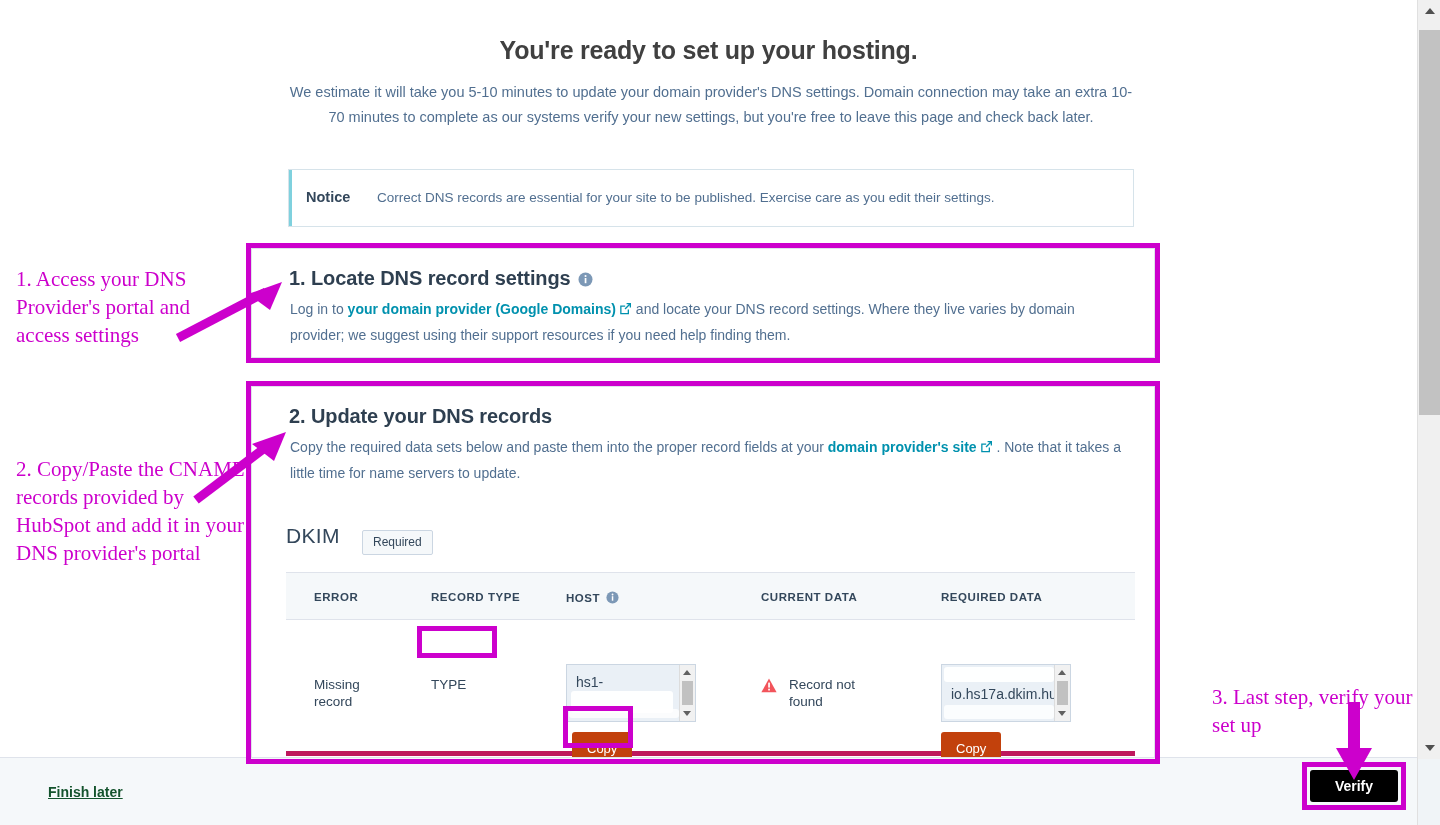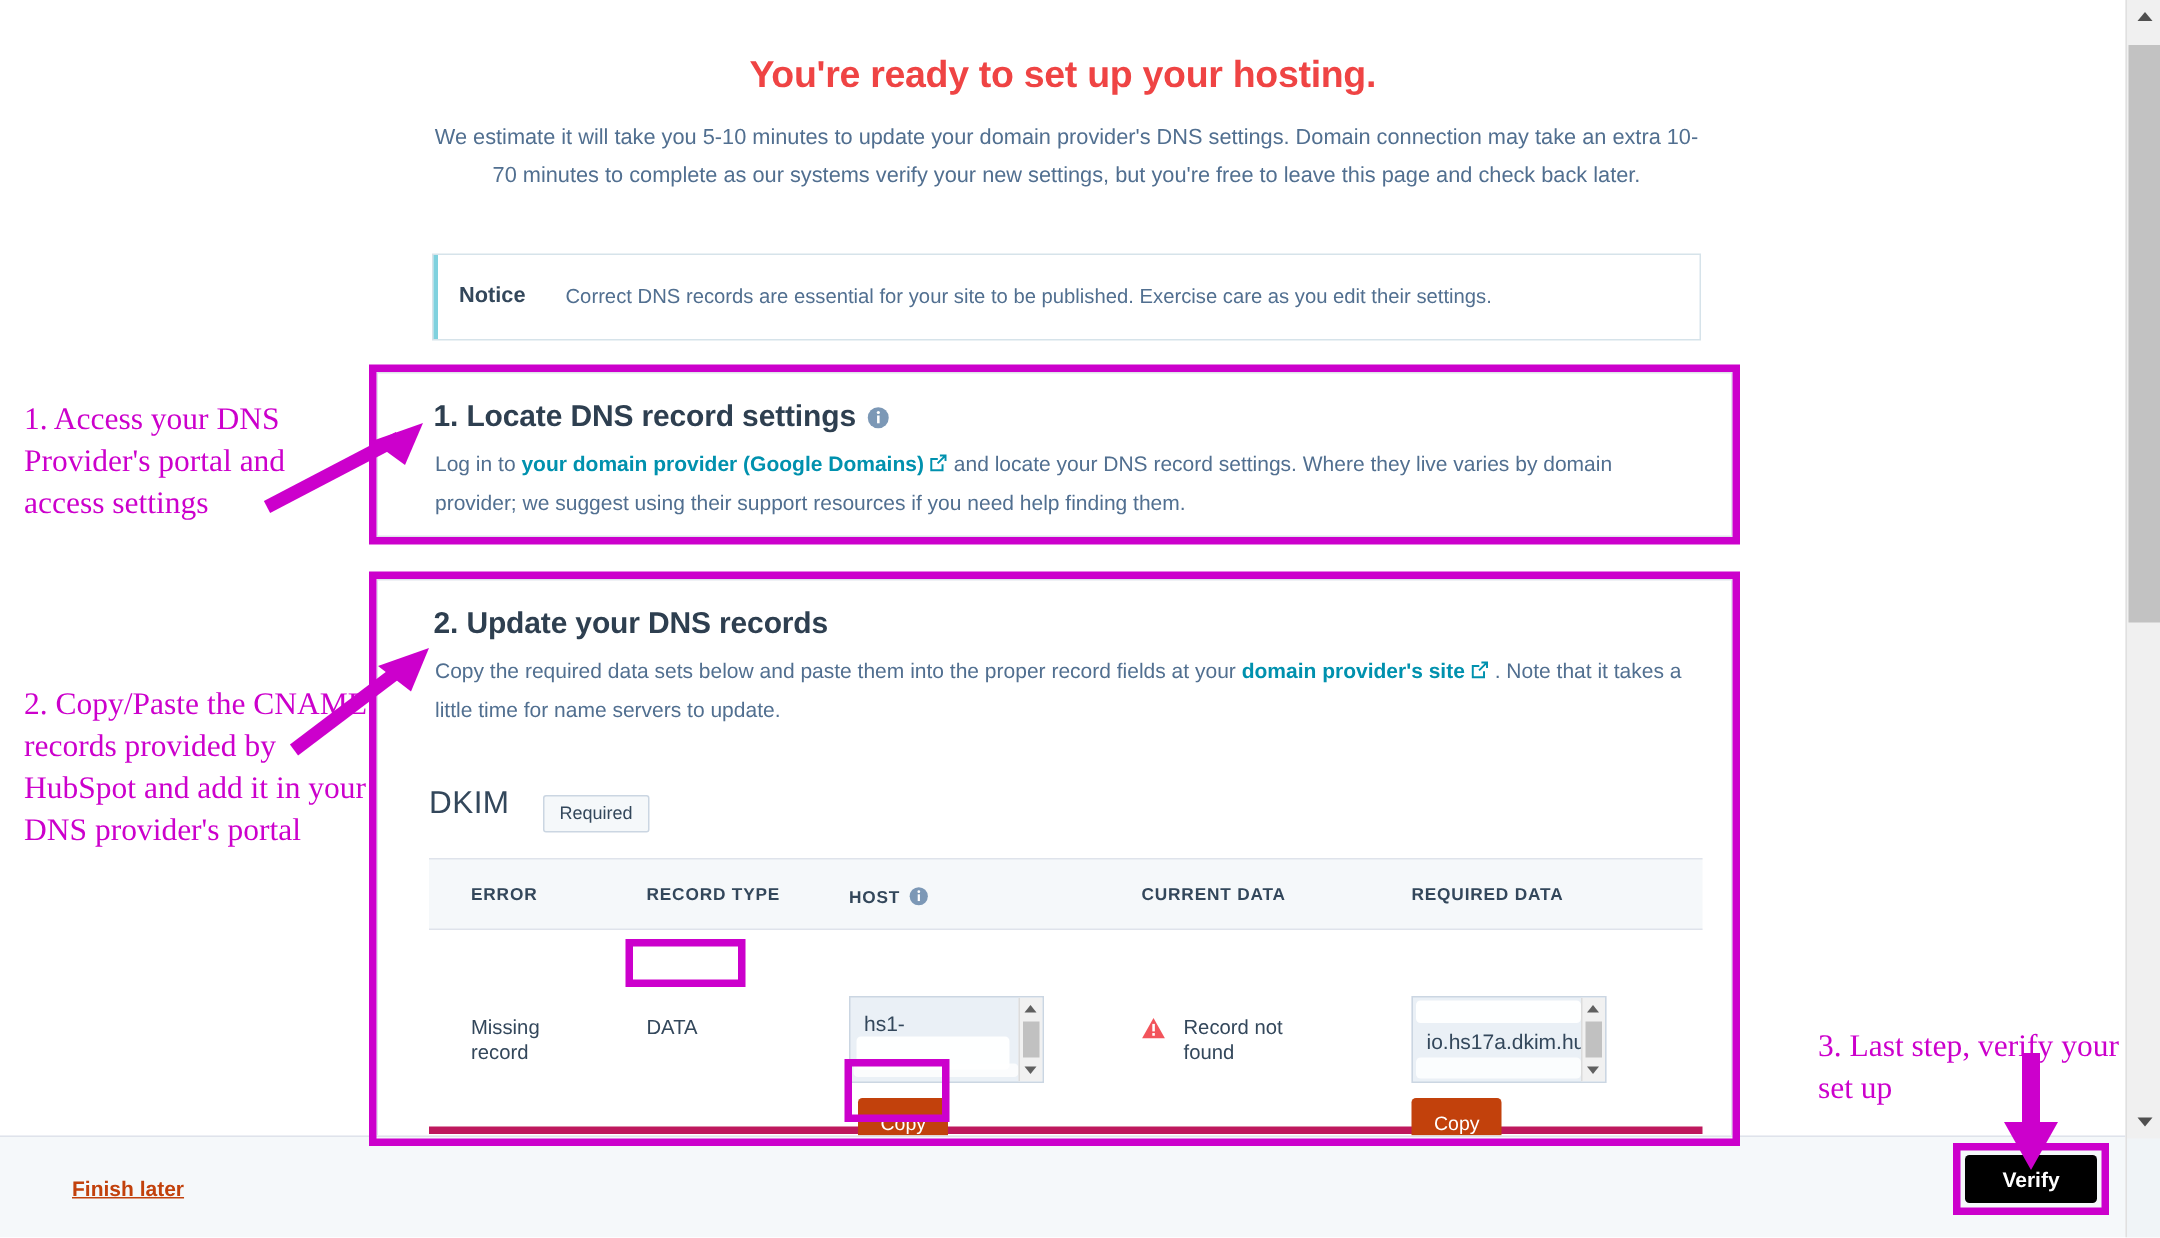--- a/index.html
+++ b/index.html
@@ -34,21 +34,21 @@
   }
 
   
   .hero-title {
     position: absolute;
     left: 0; top: 36px;
     width: 1417px;
     text-align: center;
     font-size: 25px;
     font-weight: 700;
-    color: #ef4444;
+    color: #404040;
     letter-spacing: -0.2px;
   }
   .hero-sub {
     position: absolute;
     left: 284px; top: 80px;
     width: 854px;
     text-align: center;
     font-size: 14.5px;
     line-height: 24.5px;
     color: #516f90;
@@ -277,21 +277,21 @@
     height: 68px;
     background: #f5f8fa;
     border-top: 1px solid #dfe3eb;
     box-sizing: border-box;
   }
   .finish-later {
     position: absolute;
     left: 48px; top: 26px;
     font-size: 14px;
     font-weight: 700;
-    color: #c2410c;
+    color: #14532d;
     text-decoration: underline;
     cursor: pointer;
   }
   .verify-btn {
     position: absolute;
     left: 1310px; top: 770px;
     width: 88px;
     height: 32px;
     background: #000000;
     color: #ffffff;
@@ -409,21 +409,21 @@
                 <rect x="6.7" y="6" width="1.7" height="5.2" fill="#ffffff"></rect>
                 <circle cx="7.55" cy="4" r="1.05" fill="#ffffff"></circle>
               </svg></span></div>
         <div class="th th-cur">CURRENT DATA</div>
         <div class="th th-req">REQUIRED DATA</div>
       </div>
 
       <div class="dkim-row">
 
         <div class="cell cell-error">Missing record</div>
-        <div class="cell cell-type">DATA</div>
+        <div class="cell cell-type">TYPE</div>
 
         <div class="data-box data-box-host">
           <span>hs1-</span>
           <div class="smudge" style="left:4px; top:26px; width:102px; height:22px;"></div>
           <div class="smudge" style="left:2px; top:44px; width:110px; height:9px; opacity:0.8;"></div>
           <div class="box-sb">
             <div class="arr arr-up"></div>
             <div class="thumb"></div>
             <div class="arr arr-dn"></div>
           </div>

